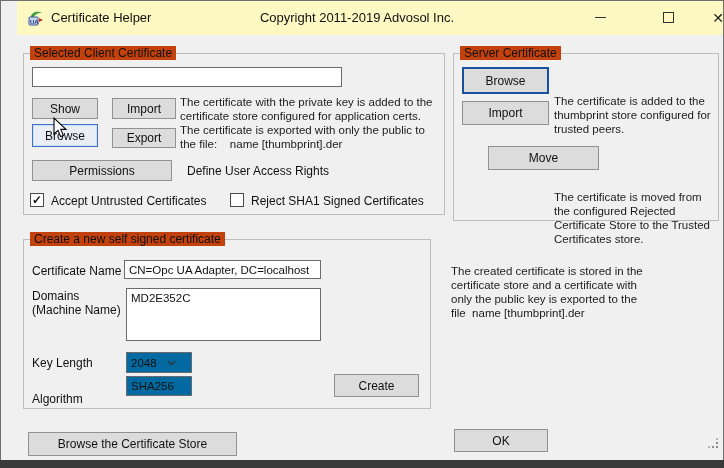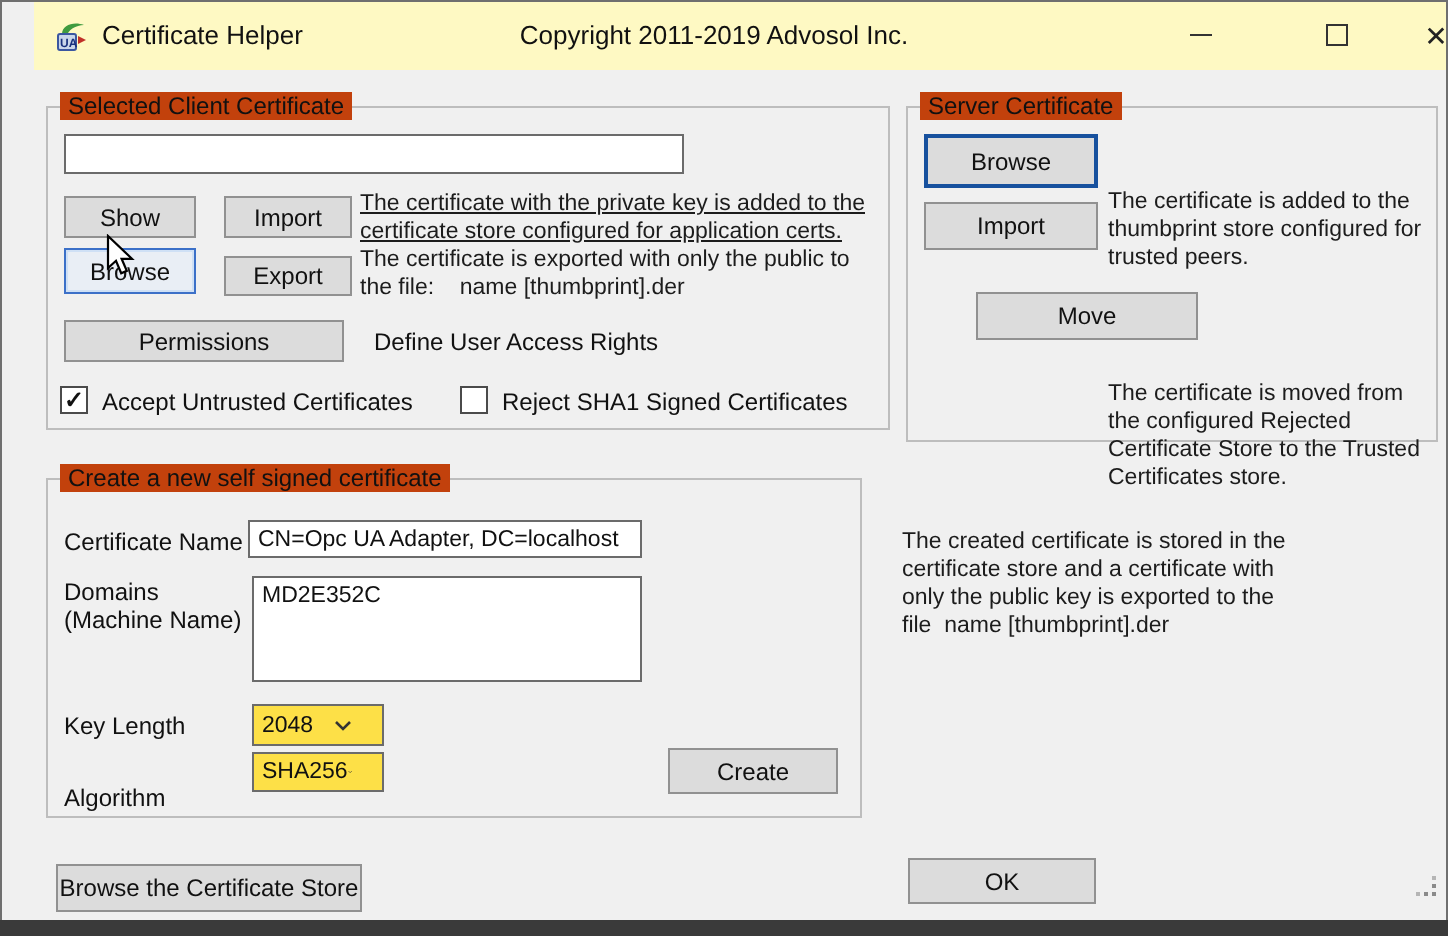--- a/index.html
+++ b/index.html
@@ -24,21 +24,21 @@
 
   
   .btn { position:absolute; display:flex; align-items:center; justify-content:center; background:#dcdcdc; border:1px solid #919191; font-size:12px; color:#111; white-space:nowrap; }
   .btn-focus-thin { border:1px solid #3c70c8; box-shadow:inset 0 0 0 1px #cfe0f5; background:#e9eef5; }
   .btn-focus-thick { border:2px solid #17519e; }
   .tb { position:absolute; background:#fff; border:1px solid #6b6b6b; font:11.5px "Liberation Sans", sans-serif; color:#111; padding:2px 4px; }
   textarea.tb { resize:none; overflow:hidden; line-height:14px; }
   .lbl { position:absolute; font-size:12px; color:#111; white-space:nowrap; }
   .desc { position:absolute; font-size:11.5px; color:#1c1c1c; line-height:14px; }
   .desc div { white-space:pre; }
-  .ddl { position:absolute; background:#fde047; border:1px solid #6b6b6b; display:flex; align-items:center; justify-content:space-between; font-size:11.5px; color:#111; padding:0 15px 0 4px; }
+  .ddl { position:absolute; background:#0369a1; border:1px solid #6b6b6b; display:flex; align-items:center; justify-content:space-between; font-size:11.5px; color:#111; padding:0 15px 0 4px; }
   .cb { position:absolute; width:14px; height:14px; background:#fff; border:1px solid #4a4a4a; display:flex; align-items:center; justify-content:center; font-size:12px; font-weight:bold; color:#111; line-height:1; }
 
   .bottom-strip { position:absolute; left:0; top:460px; width:724px; height:8px; background:#3a3a3a; }
   .resize-grip { position:absolute; right:4px; bottom:11px; }
   .cursor { position:absolute; left:52px; top:117px; pointer-events:none; z-index:50; }
 </style>
 </head>
 <body>
 
 <div id="stage">
@@ -67,21 +67,21 @@
     <div class="group" style="left:22px; top:52px; width:422px; height:162px;">
       <span class="group-label">Selected Client Certificate</span>
 
       <input class="tb" style="left: 8px; top: 13px; width: 310px; height: 20px;" value="">
 
       <div class="btn" style="left:8px; top:44px; width:66px; height:21px;">Show</div>
       <div class="btn" style="left:88px; top:44px; width:64px; height:21px;">Import</div>
       <div class="btn btn-focus-thin" style="left:8px; top:70px; width:66px; height:23px;">Browse</div>
       <div class="btn" style="left:88px; top:74px; width:64px; height:20px;">Export</div>
 
-      <div class="desc" style="left:156px; top:41px; width:266px;text-decoration:underline;">
+      <div class="desc" style="left:156px; top:41px; width:266px;">
         <div>The certificate with the private key is added to the</div>
         <div>certificate store configured for application certs.</div>
       </div>
       <div class="desc" style="left:156px; top:69px; width:266px;">
         <div>The certificate is exported with only the public to</div>
         <div>the file:    name [thumbprint].der</div>
       </div>
 
       <div class="btn" style="left:8px; top:106px; width:140px; height:21px;">Permissions</div>
       <span class="lbl" style="left:163px; top:110px;">Define User Access Rights</span>
@@ -143,21 +143,21 @@
       <div class="btn" style="left:310px; top:134px; width:85px; height:23px;">Create</div>
     </div>
 
     <div class="desc" style="left:450px; top:263px; width:220px;">
       <div>The created certificate is stored in the</div>
       <div>certificate store and a certificate with</div>
       <div>only the public key is exported to the</div>
       <div>file  name [thumbprint].der</div>
     </div>
 
-    <div class="btn" style="left:27px; top:431px; width:153px; height:24px;">Browse the Certificate Store</div>
+    <div class="btn" style="left:27px; top:431px; width:209px; height:24px;">Browse the Certificate Store</div>
     <div class="btn" style="left:453px; top:428px; width:94px; height:23px;">OK</div>
 
     <svg class="resize-grip" width="11" height="11" viewBox="0 0 11 11">
       <rect x="8" y="8" width="2" height="2" fill="#8a8a8a"></rect>
       <rect x="8" y="4" width="2" height="2" fill="#8a8a8a"></rect>
       <rect x="4" y="8" width="2" height="2" fill="#8a8a8a"></rect>
       <rect x="8" y="0" width="2" height="2" fill="#b5b5b5"></rect>
       <rect x="0" y="8" width="2" height="2" fill="#b5b5b5"></rect>
     </svg>
   </div>

